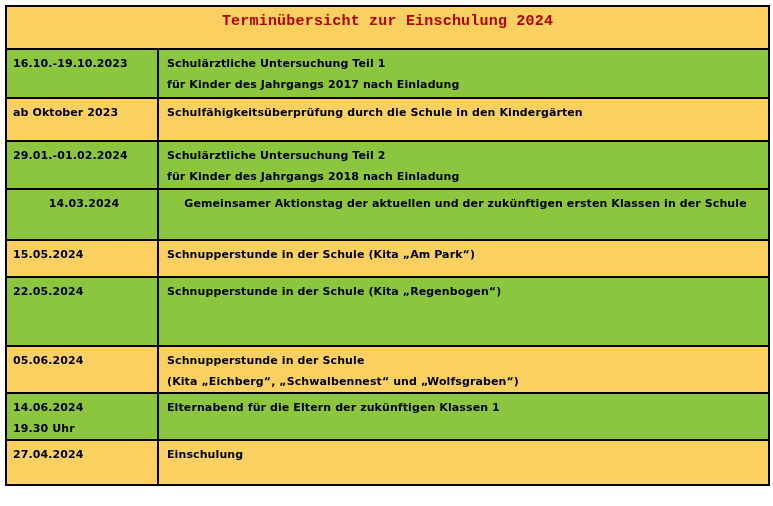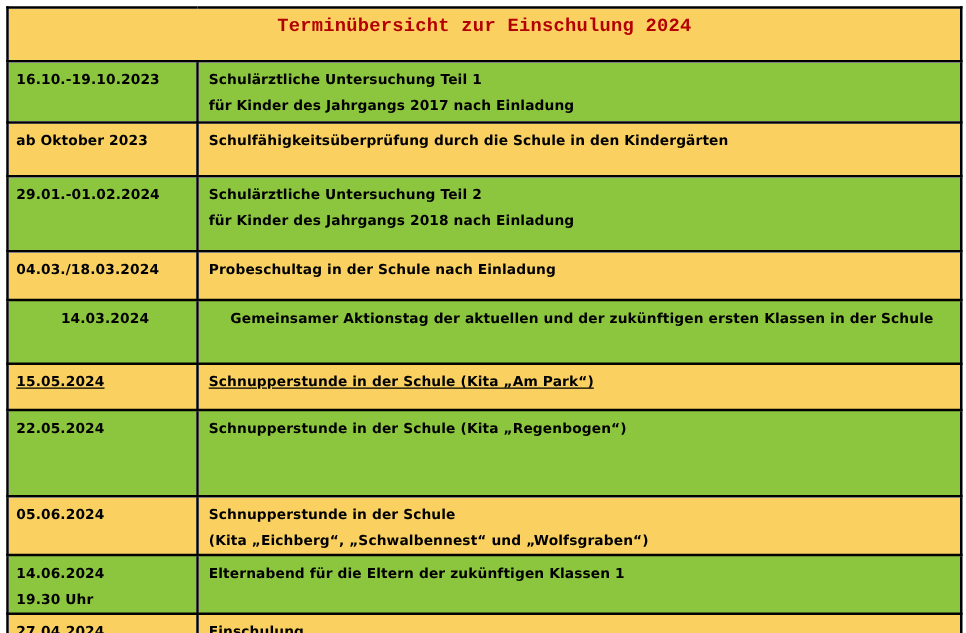--- a/index.html
+++ b/index.html
@@ -88,49 +88,41 @@
 
     <tr style="height:43px;" class="yellow">
       <td class="date-cell">
         <div class="line">ab Oktober 2023</div>
       </td>
       <td class="desc-cell">
         <div class="line">Schulfähigkeitsüberprüfung durch die Schule in den Kindergärten</div>
       </td>
     </tr>
 
-    <tr style="height:60px;" class="green">
+    <tr style="height:48px;" class="green">
       <td class="date-cell">
         <div class="line">29.01.-01.02.2024</div>
       </td>
       <td class="desc-cell">
         <div class="line">Schulärztliche Untersuchung Teil 2</div>
         <div class="line">für Kinder des Jahrgangs 2018 nach Einladung</div>
       </td>
     </tr>
 
-    <tr style="height:39px;" class="yellow">
-      <td class="date-cell">
-        <div class="line">04.03./18.03.2024</div>
-      </td>
-      <td class="desc-cell">
-        <div class="line">Probeschultag in der Schule nach Einladung</div>
-      </td>
-    </tr>
 
     <tr style="height:51px;text-align:center;" class="green">
       <td class="date-cell">
         <div class="line">14.03.2024</div>
       </td>
       <td class="desc-cell">
         <div class="line">Gemeinsamer Aktionstag der aktuellen und der zukünftigen ersten Klassen in der Schule</div>
       </td>
     </tr>
 
-    <tr style="height:37px;text-decoration:underline;" class="yellow">
+    <tr style="height:37px;" class="yellow">
       <td class="date-cell">
         <div class="line">15.05.2024</div>
       </td>
       <td class="desc-cell">
         <div class="line">Schnupperstunde in der Schule (Kita „Am Park“)</div>
       </td>
     </tr>
 
     <tr style="height:69px;" class="green">
       <td class="date-cell">

